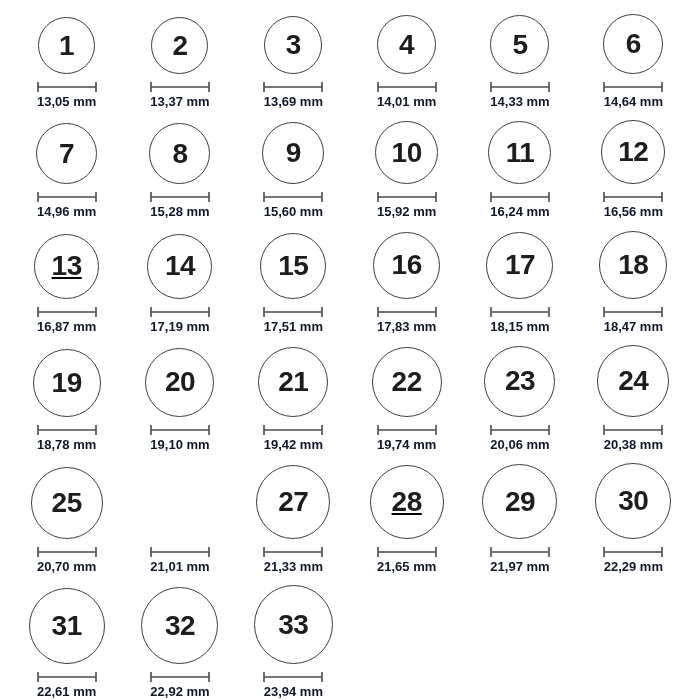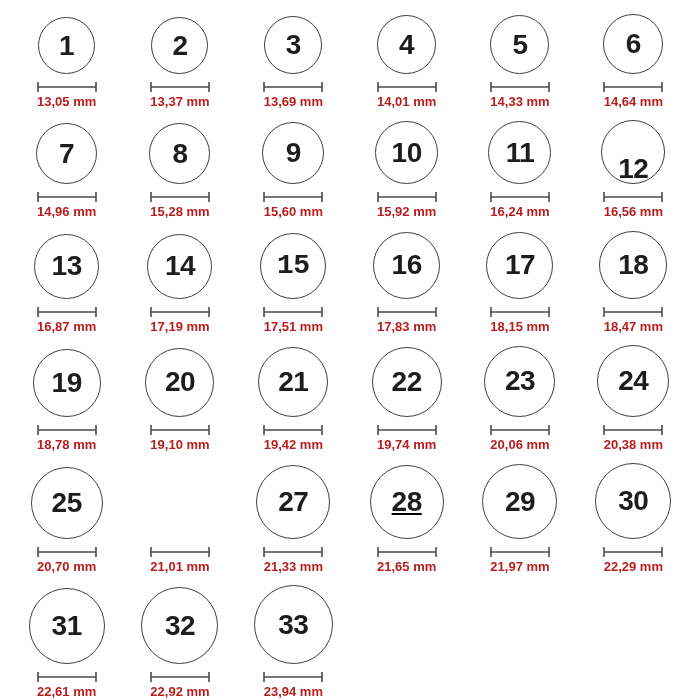--- a/index.html
+++ b/index.html
@@ -44,21 +44,21 @@
     letter-spacing: -0.5px;
     color: #1d1d1d;
     line-height: 1;
   }
   .measure {
     display: block;
   }
   .mmlabel {
     font-weight: bold;
     font-size: 13px;
-    color: #b91c1c;
+    color: #0f172a;
     margin-top: 2px;
     white-space: nowrap;
     line-height: 1.1;
   }
 </style>
 </head>
 <body>
 
 <div class="chart" id="ring-chart">
     <div class="cell">
@@ -176,32 +176,32 @@
         <span class="num">11</span>
       </div>
       <svg width="60" height="12" class="measure">
         <line x1="1" y1="6" x2="59" y2="6" stroke="#4a4a4a" stroke-width="1.6"></line>
         <line x1="1" y1="1" x2="1" y2="11" stroke="#4a4a4a" stroke-width="1.6"></line>
         <line x1="59" y1="1" x2="59" y2="11" stroke="#4a4a4a" stroke-width="1.6"></line>
       </svg>
       <div class="mmlabel">16,24 mm</div>
     </div>
     <div class="cell">
-      <div class="circle" style="width: 64px; height: 64px; align-items: flex-end;">
+      <div class="circle" style="width: 64px; height: 64px;">
         <span class="num">12</span>
       </div>
       <svg width="60" height="12" class="measure">
         <line x1="1" y1="6" x2="59" y2="6" stroke="#4a4a4a" stroke-width="1.6"></line>
         <line x1="1" y1="1" x2="1" y2="11" stroke="#4a4a4a" stroke-width="1.6"></line>
         <line x1="59" y1="1" x2="59" y2="11" stroke="#4a4a4a" stroke-width="1.6"></line>
       </svg>
       <div class="mmlabel">16,56 mm</div>
     </div>
     <div class="cell">
-      <div class="circle" style="width: 65px; height: 65px;">
+      <div class="circle" style="width: 65px; height: 65px; text-decoration: underline;">
         <span class="num">13</span>
       </div>
       <svg width="60" height="12" class="measure">
         <line x1="1" y1="6" x2="59" y2="6" stroke="#4a4a4a" stroke-width="1.6"></line>
         <line x1="1" y1="1" x2="1" y2="11" stroke="#4a4a4a" stroke-width="1.6"></line>
         <line x1="59" y1="1" x2="59" y2="11" stroke="#4a4a4a" stroke-width="1.6"></line>
       </svg>
       <div class="mmlabel">16,87 mm</div>
     </div>
     <div class="cell">
@@ -209,21 +209,21 @@
         <span class="num">14</span>
       </div>
       <svg width="60" height="12" class="measure">
         <line x1="1" y1="6" x2="59" y2="6" stroke="#4a4a4a" stroke-width="1.6"></line>
         <line x1="1" y1="1" x2="1" y2="11" stroke="#4a4a4a" stroke-width="1.6"></line>
         <line x1="59" y1="1" x2="59" y2="11" stroke="#4a4a4a" stroke-width="1.6"></line>
       </svg>
       <div class="mmlabel">17,19 mm</div>
     </div>
     <div class="cell">
-      <div class="circle" style="width: 66px; height: 66px; font-family: Liberation Mono, monospace;">
+      <div class="circle" style="width: 66px; height: 66px;">
         <span class="num">15</span>
       </div>
       <svg width="60" height="12" class="measure">
         <line x1="1" y1="6" x2="59" y2="6" stroke="#4a4a4a" stroke-width="1.6"></line>
         <line x1="1" y1="1" x2="1" y2="11" stroke="#4a4a4a" stroke-width="1.6"></line>
         <line x1="59" y1="1" x2="59" y2="11" stroke="#4a4a4a" stroke-width="1.6"></line>
       </svg>
       <div class="mmlabel">17,51 mm</div>
     </div>
     <div class="cell">

